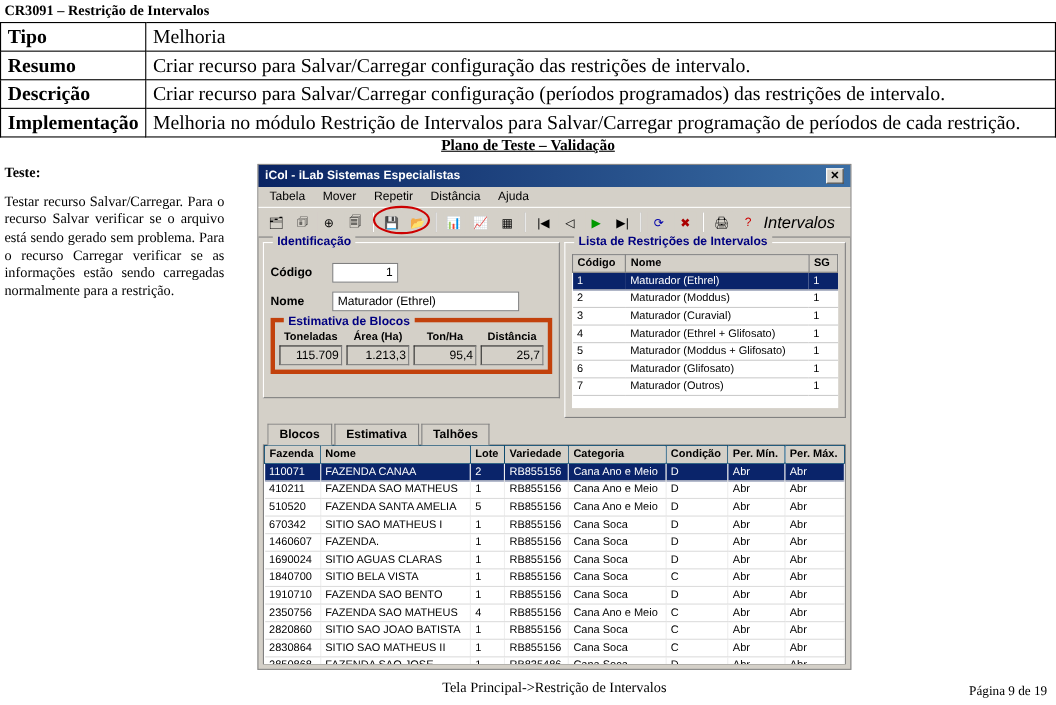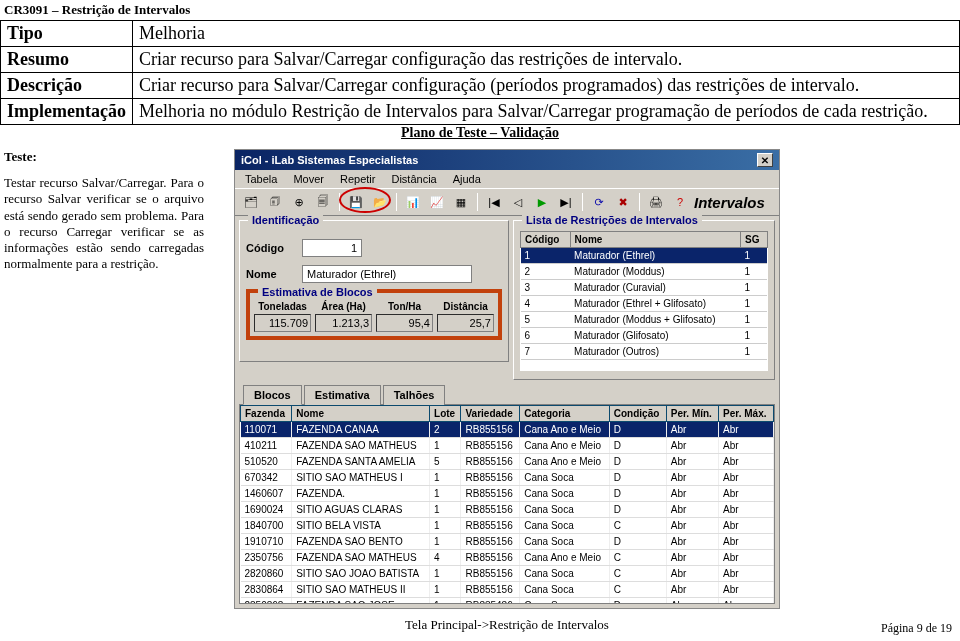--- a/index.html
+++ b/index.html
@@ -15,21 +15,21 @@
   .teste-col p { margin-bottom: 4px; text-align: justify; line-height: 1.25; }
   .app-window { flex: 1; border: 1px solid #888; background: #d4d0c8; font-family: Tahoma, Arial, sans-serif; font-size: 11px; position: relative; }
   .titlebar { background: linear-gradient(to right, #0a2463, #3a6ea5); color: #fff; padding: 3px 6px; display: flex; align-items: center; justify-content: space-between; font-weight: bold; }
   .close-btn { background: #d4d0c8; color: #000; width: 16px; height: 14px; display: flex; align-items: center; justify-content: center; font-size: 10px; font-weight: bold; border: 1px solid #fff; border-right-color:#404040; border-bottom-color:#404040; }
   .menubar { background: #d4d0c8; padding: 2px 4px; display: flex; gap: 4px; font-size: 11px; }
   .menubar span { padding: 1px 6px; }
   .toolbar { background: #d4d0c8; padding: 3px 6px; border-top: 1px solid #fff; border-bottom: 1px solid #808080; display: flex; align-items: center; gap: 4px; position: relative; }
   .tb-btn { width: 20px; height: 20px; border: 1px solid #d4d0c8; display: flex; align-items: center; justify-content: center; font-size: 11px; background: #d4d0c8; }
   .tb-sep { width: 1px; height: 18px; background: #808080; margin: 0 2px; border-right: 1px solid #fff; }
   .circled { position: absolute; border: 2px solid #c00; border-radius: 50%; width: 52px; height: 26px; left: 104px; top: -2px; pointer-events: none; }
-  .intervalos-logo { margin-left: auto; font-style: italic; font-weight: bold; font-family: "Trebuchet MS",sans-serif; font-size: 15px; color: #000; padding-right: 8px; }
+  .intervalos-logo { margin-left: auto; font-style: italic; font-weight: normal; font-family: "Trebuchet MS",sans-serif; font-size: 15px; color: #000; padding-right: 8px; }
   .panels-row { display: flex; gap: 4px; padding: 4px; }
   .panel { border: 1px solid #808080; border-top-color:#fff; border-left-color:#fff; background: #d4d0c8; position: relative; padding: 10px 6px 6px; }
   .panel-title { position: absolute; top: -7px; left: 8px; background: #d4d0c8; padding: 0 4px; font-weight: bold; color: #000080; }
   .ident-panel { width: 270px; height: 142px; }
   .lista-panel { flex: 1; height: 160px; }
   .field-row { display: flex; align-items: center; gap: 6px; margin-bottom: 6px; margin-top: 8px; }
   .field-label { width: 50px; font-weight: bold; }
   .text-input { background: #fff; border: 1px solid #808080; height: 18px; padding: 1px 4px; font-size: 11px; }
   .subpanel { border: 4px solid #c2410c; margin-top: 6px; padding: 8px 4px 4px; position: relative; }
   .subpanel-title { position: absolute; top: -7px; left: 8px; background: #d4d0c8; padding: 0 4px; font-weight: bold; color: #000080; }

